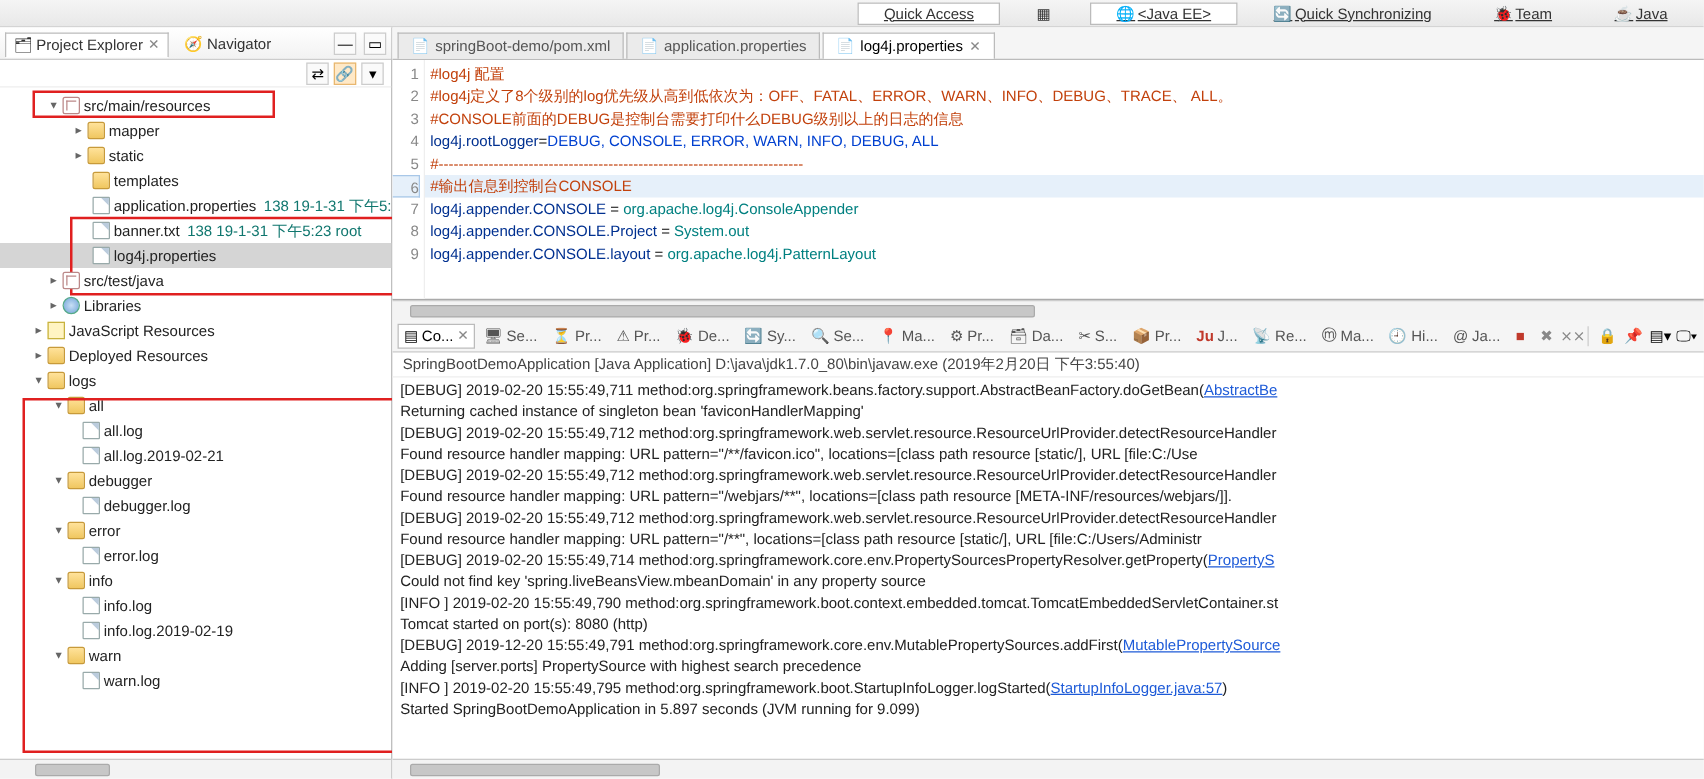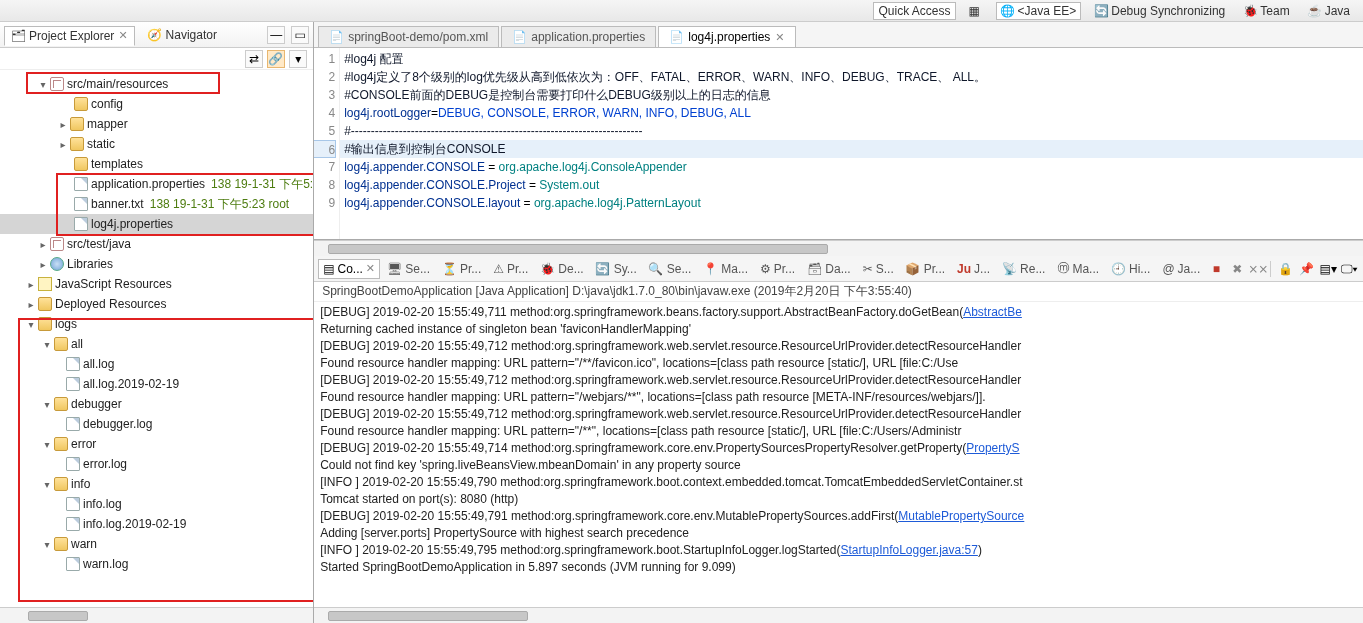--- a/index.html
+++ b/index.html
@@ -1,52 +1,52 @@
 <!DOCTYPE html>
 <html><head>
 <meta charset="utf-8">
 <style>
 * { margin: 0; padding: 0; box-sizing: border-box; font-family: "Segoe UI", Tahoma, sans-serif; font-size: 12px; }
 body { background: #f0f0f0; width: 1363px; height: 623px; overflow: hidden; }
 .top-toolbar { height: 22px; background: linear-gradient(#f5f5f5,#e8e8e8); border-bottom: 1px solid #ccc; display: flex; justify-content: flex-end; align-items: center; padding: 0 8px; gap: 8px; }
-.top-item { display: flex; align-items: center; gap: 3px; padding: 1px 4px; border: 1px solid transparent; cursor: pointer; color: #333; }
+.top-item { display: flex; align-items: center; gap: 3px; padding: 1px 20px; border: 1px solid transparent; cursor: pointer; color: #333; text-decoration: underline; }
 .top-item.box { border: 1px solid #bbb; background: #fff; }
 .icon { display: inline-block; width: 14px; height: 14px; }
 .main { display: flex; height: calc(100% - 22px); }
 .left-panel { width: 368px; border-right: 1px solid #aaa; background: #fff; display: flex; flex-direction: column; }
 .view-tabs { height: 26px; display: flex; align-items: center; border-bottom: 1px solid #ccc; background: linear-gradient(#fff,#f2f2f2); padding: 0 4px; gap: 6px; }
 .view-tab { display: flex; align-items: center; gap: 4px; padding: 2px 6px; border: 1px solid transparent; cursor: pointer; color: #333; }
 .view-tab.active { background: #fff; border: 1px solid #bbb; border-bottom: 1px solid #fff; position: relative; top: 1px; }
 .close-x { color: #888; font-size: 11px; }
 .mini-toolbar { height: 22px; display: flex; justify-content: flex-end; align-items: center; padding: 0 6px; gap: 4px; border-bottom: 1px solid #eee; }
 .mini-btn { width: 18px; height: 18px; border: 1px solid #ccc; background: #fafafa; cursor: pointer; display: flex; align-items: center; justify-content: center; }
 .mini-btn.orange { background: #ffe9c7; border-color: #e8b770; }
 .tree { flex: 1; overflow: auto; padding: 4px 0; position: relative; }
 .tree-content { }
 .tree-row { display: flex; align-items: center; height: 20px; white-space: nowrap; cursor: pointer; }
 .tree-row.hl { background: #d5d5d5; }
 .exp { width: 14px; display: inline-flex; justify-content: center; color: #666; font-size: 10px; }
 .gap { display: inline-block; }
 .lbl { color: #222; }
-.lbl .meta { color: #4d7c0f; margin-left: 6px; }
+.lbl .meta { color: #0f766e; margin-left: 6px; }
 .redbox { position: absolute; border: 2px solid #e02020; pointer-events: none; }
 .scroll-track { height: 16px; border-top: 1px solid #ccc; background: #f3f3f3; display: flex; align-items: center; padding: 0 14px; }
 .scroll-thumb { height: 10px; width: 60px; background: #c7c7c7; border: 1px solid #aaa; border-radius: 2px; margin-left: 14px; }
 .right-panel { flex: 1; display: flex; flex-direction: column; background: #fff; }
 .editor-tabs { height: 26px; display: flex; align-items: flex-end; border-bottom: 1px solid #bbb; background: #f5f5f5; padding-left: 4px; gap: 2px; }
 .etab { display: flex; align-items: center; gap: 5px; padding: 3px 10px; border: 1px solid #bbb; border-bottom: none; background: #ebebeb; cursor: pointer; color: #555; }
 .etab.active { background: #fff; color: #000; }
 .editor { flex: 0 0 192px; display: flex; border-bottom: 1px solid #aaa; overflow: hidden; }
 .gutter { width: 26px; background: #fff; border-right: 1px solid #eee; text-align: right; color: #888; font-family: Consolas, monospace; padding: 2px 4px 0 0; }
 .gutter div { height: 18px; line-height: 18px; }
 .gutter .cur { background: #e6f0fa; border: 1px solid #a8c7e8; border-left: none; margin-right: -1px; }
 .code { flex: 1; overflow: auto; font-family: Consolas, "Courier New", monospace; font-size: 13px; padding-top: 2px; }
 .code-line { height: 18px; line-height: 18px; white-space: pre; padding-left: 4px; }
 .code-line.cur { background: #e6f0fa; }
-.c-green { color: #0f172a; }
+.c-green { color: #c2410c; }
 .c-navy { color: #003090; }
 .c-blue { color: #0040d0; text-align: right; }
 .c-teal { color: #008080; }
 .c-black { color: #000; }
 .ed-scroll { height: 16px; border-top: 1px solid #ccc; background: #f3f3f3; display: flex; align-items: center; padding: 0 14px; }
 .ed-scroll .thumb { height: 10px; width: 500px; background: #c7c7c7; border: 1px solid #aaa; border-radius: 2px; }
 .console-tabs { height: 26px; display: flex; align-items: center; border-bottom: 1px solid #ccc; background: #f5f5f5; padding: 0 4px; gap: 2px; overflow: hidden; }
 .ctab { display: flex; align-items: center; gap: 3px; padding: 2px 4px; border: 1px solid transparent; cursor: pointer; color: #555; font-size: 11px; }
 .ctab.active { background: #fff; border: 1px solid #bbb; color: #000; }
 .console-toolbar { margin-left: auto; display: flex; gap: 3px; align-items: center; }
@@ -74,21 +74,21 @@
     </div>
   <div class="top-item">
       <span class="icon">▦</span>
     </div>
   <div class="top-item box">
       <span class="icon">🌐</span>
       <span>&lt;Java EE&gt;</span>
     </div>
   <div class="top-item">
       <span class="icon">🔄</span>
-      <span>Debug Synchronizing</span>
+      <span>Quick Synchronizing</span>
     </div>
   <div class="top-item">
       <span class="icon">🐞</span>
       <span>Team</span>
     </div>
   <div class="top-item">
       <span class="icon">☕</span>
       <span>Java</span>
     </div>
 </div>
@@ -120,26 +120,20 @@
         <div class="redbox" style="top:103px;left:56px;width:300px;height:63px"></div>
         <div class="redbox" style="top:248px;left:18px;width:300px;height:284px"></div>
 
         <div class="tree-row">
             <span class="gap" style="width:36px"></span>
             <span class="exp">▾</span>
             <span class="ficon pkg"></span>
             <span class="lbl">src/main/resources</span>
           </div>
         <div class="tree-row">
-            <span class="gap" style="width:60px"></span>
-            <span class="exp"></span>
-            <span class="ficon folder"></span>
-            <span class="lbl">config</span>
-          </div>
-        <div class="tree-row">
             <span class="gap" style="width:56px"></span>
             <span class="exp">▸</span>
             <span class="ficon folder"></span>
             <span class="lbl">mapper</span>
           </div>
         <div class="tree-row">
             <span class="gap" style="width:56px"></span>
             <span class="exp">▸</span>
             <span class="ficon folder"></span>
             <span class="lbl">static</span>
@@ -205,21 +199,21 @@
             <span class="lbl">all</span>
           </div>
         <div class="tree-row">
             <span class="gap" style="width:66px"></span>
             <span class="ficon file"></span>
             <span class="lbl">all.log</span>
           </div>
         <div class="tree-row">
             <span class="gap" style="width:66px"></span>
             <span class="ficon file"></span>
-            <span class="lbl">all.log.2019-02-19</span>
+            <span class="lbl">all.log.2019-02-21</span>
           </div>
         <div class="tree-row">
             <span class="gap" style="width:40px"></span>
             <span class="exp">▾</span>
             <span class="ficon folder"></span>
             <span class="lbl">debugger</span>
           </div>
         <div class="tree-row">
             <span class="gap" style="width:66px"></span>
             <span class="ficon file"></span>
@@ -407,21 +401,21 @@
 <span>[DEBUG] 2019-02-20 15:55:49,712 method:org.springframework.web.servlet.resource.ResourceUrlProvider.detectResourceHandler</span>
 <span>Found resource handler mapping: URL pattern="/**/favicon.ico", locations=[class path resource [static/], URL [file:C:/Use</span>
 <span>[DEBUG] 2019-02-20 15:55:49,712 method:org.springframework.web.servlet.resource.ResourceUrlProvider.detectResourceHandler</span>
 <span>Found resource handler mapping: URL pattern="/webjars/**", locations=[class path resource [META-INF/resources/webjars/]].</span>
 <span>[DEBUG] 2019-02-20 15:55:49,712 method:org.springframework.web.servlet.resource.ResourceUrlProvider.detectResourceHandler</span>
 <span>Found resource handler mapping: URL pattern="/**", locations=[class path resource [static/], URL [file:C:/Users/Administr</span>
 <span>[DEBUG] 2019-02-20 15:55:49,714 method:org.springframework.core.env.PropertySourcesPropertyResolver.getProperty(</span><span class="lnk">PropertyS</span>
 <span>Could not find key 'spring.liveBeansView.mbeanDomain' in any property source</span>
 <span>[INFO ] 2019-02-20 15:55:49,790 method:org.springframework.boot.context.embedded.tomcat.TomcatEmbeddedServletContainer.st</span>
 <span>Tomcat started on port(s): 8080 (http)</span>
-<span>[DEBUG] 2019-02-20 15:55:49,791 method:org.springframework.core.env.MutablePropertySources.addFirst(</span><span class="lnk">MutablePropertySource</span>
+<span>[DEBUG] 2019-12-20 15:55:49,791 method:org.springframework.core.env.MutablePropertySources.addFirst(</span><span class="lnk">MutablePropertySource</span>
 <span>Adding [server.ports] PropertySource with highest search precedence</span>
 <span>[INFO ] 2019-02-20 15:55:49,795 method:org.springframework.boot.StartupInfoLogger.logStarted(</span><span class="lnk">StartupInfoLogger.java:57</span><span>)</span>
 <span>Started SpringBootDemoApplication in 5.897 seconds (JVM running for 9.099)</span></div>
     <div class="con-scroll">
         <div class="thumb"></div>
       </div>
   </div>
 </div>
 
 </body></html>

